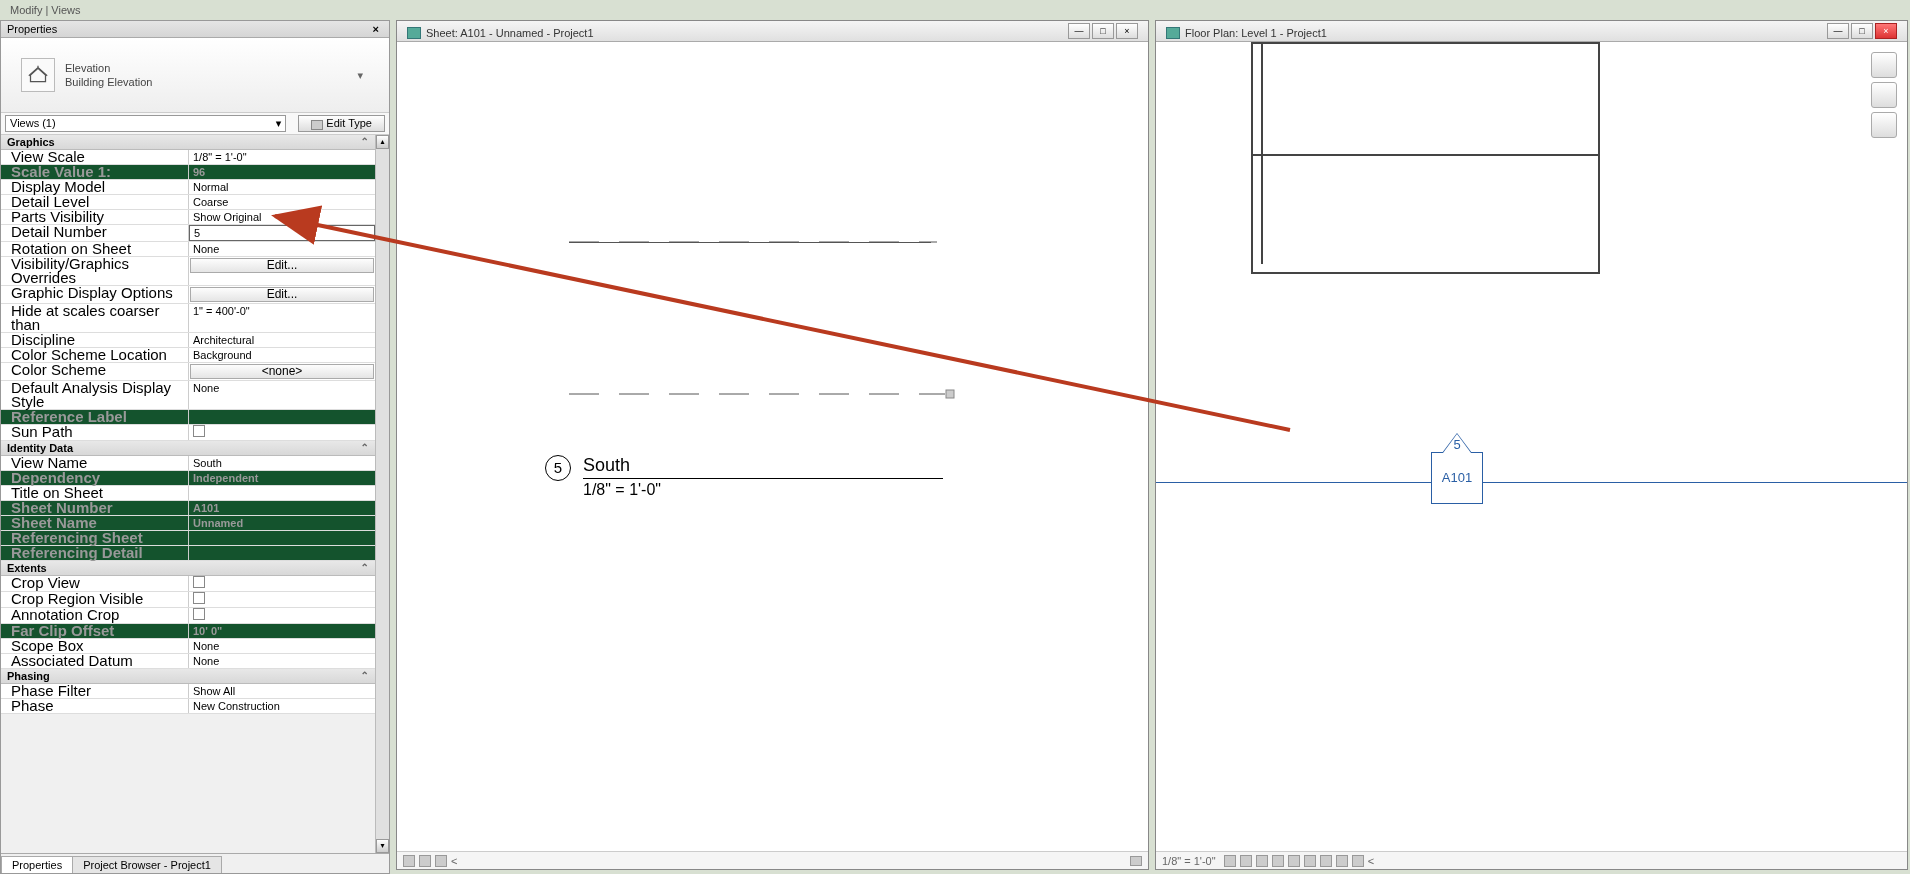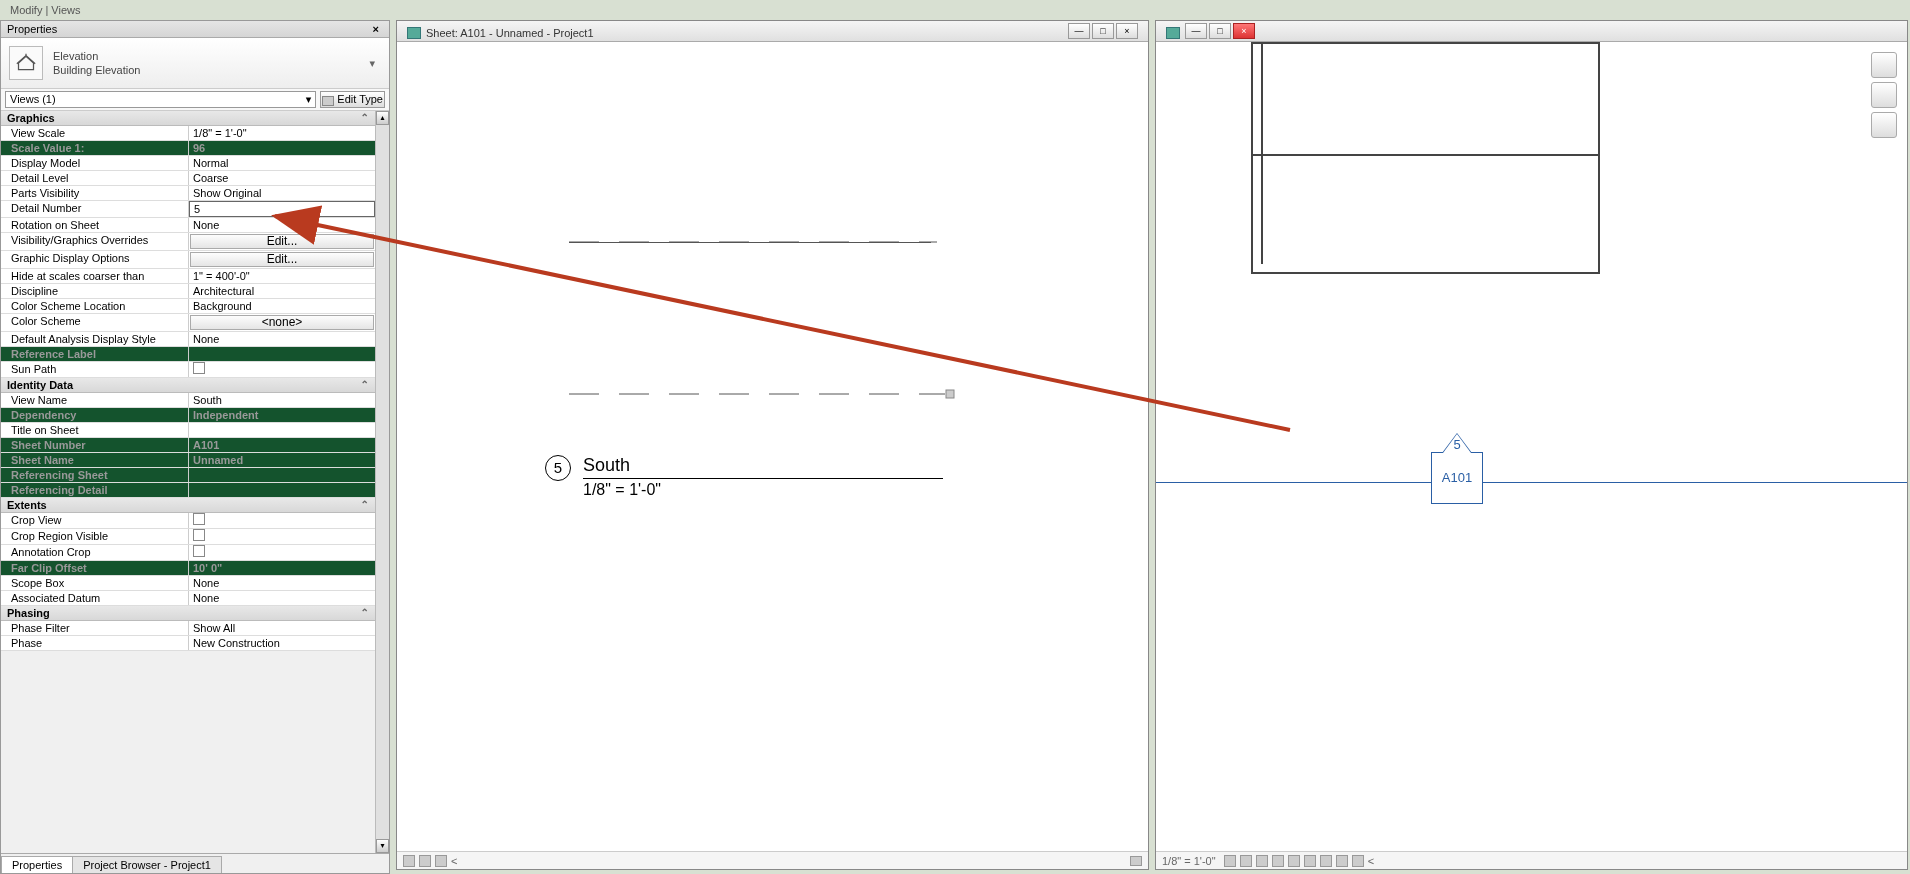--- a/index.html
+++ b/index.html
@@ -8,43 +8,43 @@
 .app-title { padding: 4px 10px; color: #555; font-size: 11px; }
 
 .main-area { display: flex; position: absolute; top: 20px; left: 0; right: 0; bottom: 0; }
 
 
 .prop-panel { width: 390px; background: #f0f0f0; border: 1px solid #999; display: flex; flex-direction: column; }
 .prop-title { display: flex; justify-content: space-between; align-items: center; padding: 2px 6px; background: linear-gradient(#e5e5e5,#d5d5d5); border-bottom: 1px solid #aaa; }
 .prop-title span { font-size: 11px; }
 .close-x { cursor: pointer; font-weight: bold; padding: 0 4px; }
 
-.type-selector { display: flex; align-items: center; padding: 8px; background: linear-gradient(#fff,#eee); border-bottom: 1px solid #ccc; }
+.type-selector { display: flex; align-items: center; padding: 20px; background: linear-gradient(#fff,#eee); border-bottom: 1px solid #ccc; }
 .type-icon { width: 34px; height: 34px; border: 1px solid #bbb; margin-right: 10px; display:flex; align-items:center; justify-content:center; background:#fafafa; }
 .type-icon svg { width:20px; height:20px; }
 .type-text { flex: 1; line-height: 1.3; }
 .type-text div { font-size: 11px; color: #444; }
 .dd-arrow { padding: 0 6px; color: #666; }
 
 .filter-row { display: flex; align-items: center; padding: 2px 4px; border-bottom: 1px solid #ccc; background: #f8f8f8; }
 .filter-select { flex: 1; border: 1px solid #999; background: #fff; padding: 1px 4px; font-size: 11px; }
-.edit-type-btn { margin-left: 4px; padding: 1px 1px; border: 1px solid #999; background: linear-gradient(#fff,#ddd); font-size: 11px; cursor:pointer; }
+.edit-type-btn { margin-left: 12px; padding: 1px 12px; border: 1px solid #999; background: linear-gradient(#fff,#ddd); font-size: 11px; cursor:pointer; }
 .et-icon { display:inline-block; width:12px; height:10px; background:#ccc; margin-right:3px; vertical-align:middle; border:1px solid #888;}
 
 .prop-scroll { flex: 1; overflow: hidden; position: relative; display:flex; }
 .prop-table { flex:1; }
 .scrollbar { width:14px; background:#e0e0e0; border-left:1px solid #bbb; position:relative; }
 .scroll-up,.scroll-down { height:14px; background:linear-gradient(#fff,#ccc); border:1px solid #999; font-size:8px; text-align:center; line-height:12px; }
 .scroll-down { position:absolute; bottom:0; width:100%; }
 
 .group-header { background: linear-gradient(#e8e8e8,#d8d8d8); padding: 1px 6px; font-weight: bold; border-bottom: 1px solid #bbb; display:flex; justify-content:space-between; }
 .group-header .collapse { font-size:10px; color:#666; }
 
 .prop-row { display: flex; border-bottom: 1px solid #ddd; min-height: 15px; align-items: stretch; }
-.prop-row .label { width: 188px; padding: 0px 10px 0px 10px; background: #fff; border-right: 1px solid #ccc; line-height:14px; font-size:11px; }
+.prop-row .label { width: 188px; padding: 0px 10px 0px 10px; background: #fff; border-right: 1px solid #ccc; line-height:14px; font-size:15px; }
 .prop-row .value { flex: 1; padding: 0px 4px; background: #fff; line-height:14px; font-size:11px; }
 .prop-row.disabled .label, .prop-row.disabled .value { color: #999; background:#14532d;font-weight:bold; }
 .prop-row.highlight .value { border:1px solid #666; background:#fff; }
 .prop-row .value.button-cell { padding:1px; }
 .mini-btn { width:100%; background:linear-gradient(#fdfdfd,#e5e5e5); border:1px solid #aaa; font-size:12px; text-align:center; cursor:pointer; line-height:13px; }
 .mini-check { width:12px; height:12px; border:1px solid #888; background:#fff; display:inline-block; }
 
 .prop-footer { display:flex; justify-content:space-between; align-items:center; padding:4px 6px; border-top:1px solid #ccc; background:#f0f0f0; }
 .help-link { color:#0066cc; text-decoration:underline; cursor:pointer; font-size:11px; }
 .apply-btn { padding:2px 18px; border:1px solid #999; background:linear-gradient(#fff,#ddd); color:#888; }
@@ -329,20 +329,21 @@
         <span style="color:#666;">&lt;</span>
       </div>
       <div style="flex:1"></div>
       <div style="width:12px;height:10px;background:#ccc;border:1px solid #999;"></div>
     </div>
   </div>
 
   <div class="viewport">
     <div class="vp-title">
       <div class="vp-icon"></div>
+      <div class="vp-title-text">Floor Plan: Level 1 - Project1</div>
       <div class="vp-controls">
         <div class="vp-btn">—</div>
         <div class="vp-btn">□</div>
         <div class="vp-btn close">×</div>
       </div>
     </div>
     <div class="vp-canvas">
       <div class="plan-rect" style="left:95px; top:0px; width:349px; height:232px; border-width:2px;"></div>
       <div class="plan-rect" style="left:105px; top:0px; width:0px; height:222px; border-left:1px solid #444;"></div>
       <div class="plan-rect" style="left:95px; top:112px; width:349px; height:0; border-top:1px solid #444;"></div>

